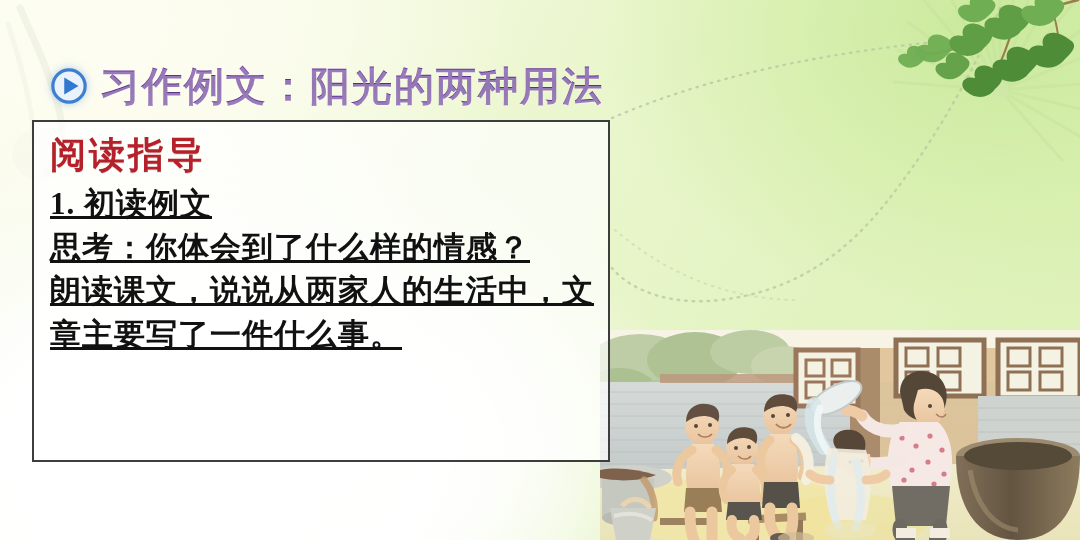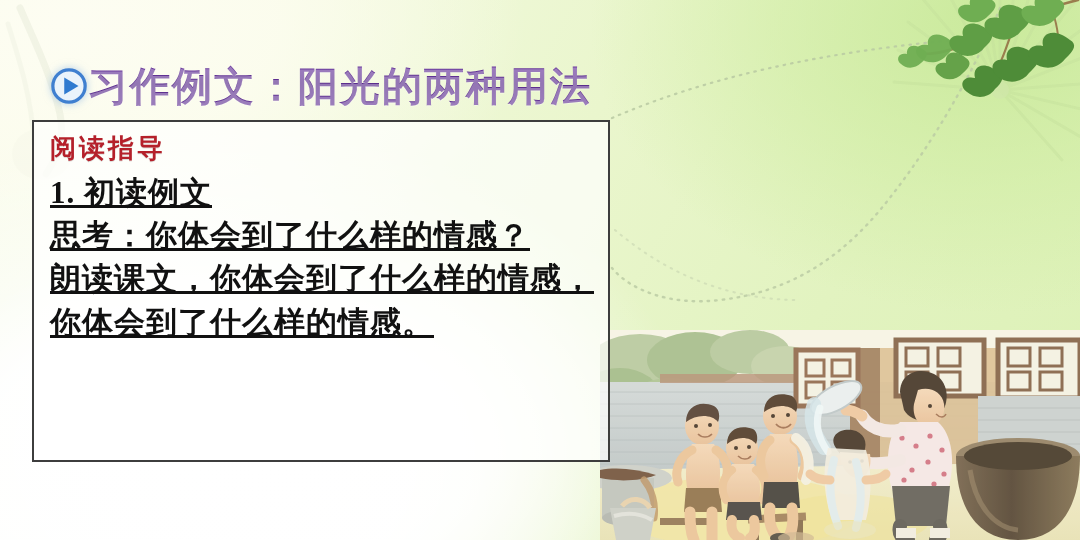--- a/index.html
+++ b/index.html
@@ -72,20 +72,21 @@
     right: 0px; top: -6px;
     width: 260px; height: 130px;
   }
 
   
   .title-row {
     position: absolute;
     left: 50px; top: 60px;
     display: flex;
     align-items: center;
+    gap: 12px;
     height: 52px;
   }
   .play-icon {
     width: 38px; height: 38px;
     flex: 0 0 auto;
     filter: drop-shadow(0 0 4px rgba(120,170,225,0.55));
   }
   .title-text {
     font-family: "Liberation Serif", "DejaVu Serif", serif;
     font-size: 40px;
@@ -114,21 +115,21 @@
     position: absolute;
     left: 32px; top: 120px;
     width: 578px; height: 342px;
     border: 2px solid #3d3d3d;
     box-sizing: border-box;
     background: rgba(255,255,255,0.70);
     padding: 12px 10px 0 16px;
   }
   .panel-heading {
     font-family: "Liberation Serif", "DejaVu Serif", serif;
-    font-size: 26px;
+    font-size: 36px;
     font-weight: bold;
     color: #b5202a;
     letter-spacing: 3px;
     line-height: 1.18;
     margin: 0 0 6px 0;
     text-shadow: 0 1px 0 rgba(0,0,0,0.12);
   }
   .panel-line {
     font-family: "Liberation Serif", "DejaVu Serif", serif;
     font-size: 31px;
@@ -430,16 +431,16 @@
       <circle cx="20" cy="20" r="17" fill="#eaf3fb" stroke="#3f7fd0" stroke-width="3.4"></circle>
       <polygon points="15,11 30,20 15,29" fill="#2f7ad0"></polygon>
     </svg>
     <span class="title-text">习作例文：阳光的两种用法</span>
   </div>
 
   <div class="panel">
     <p class="panel-heading">阅读指导</p>
     <p class="panel-line">1. 初读例文</p>
     <p class="panel-line">思考：你体会到了什么样的情感？</p>
-    <p class="panel-line wrap">朗读课文，你体会到了什么样的情感，你体会到了什么样的情感。</p>
+    <p class="panel-line wrap">朗读课文，说说从两家人的生活中，文章主要写了一件什么事。</p>
   </div>
 
 </div>
 
 </body></html>

